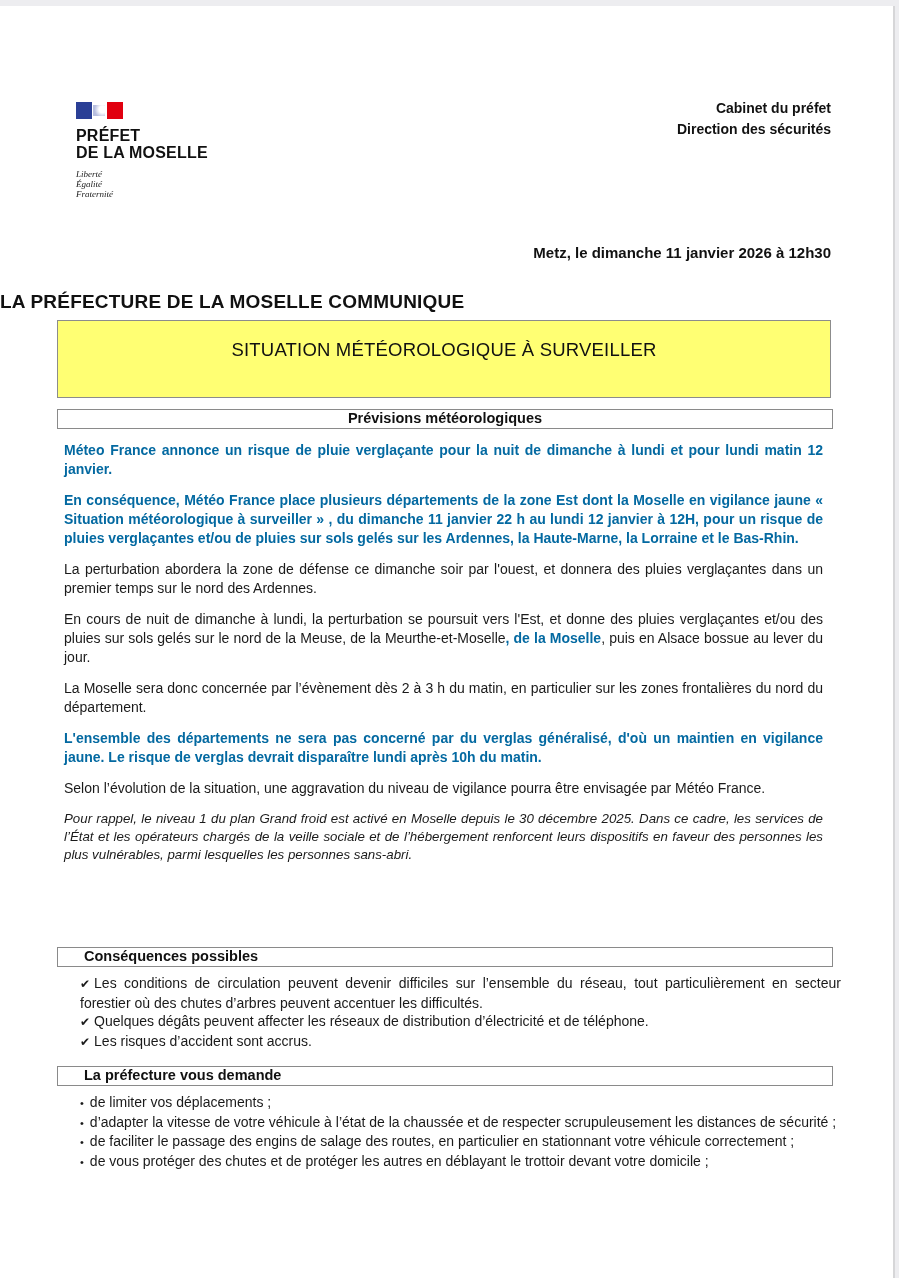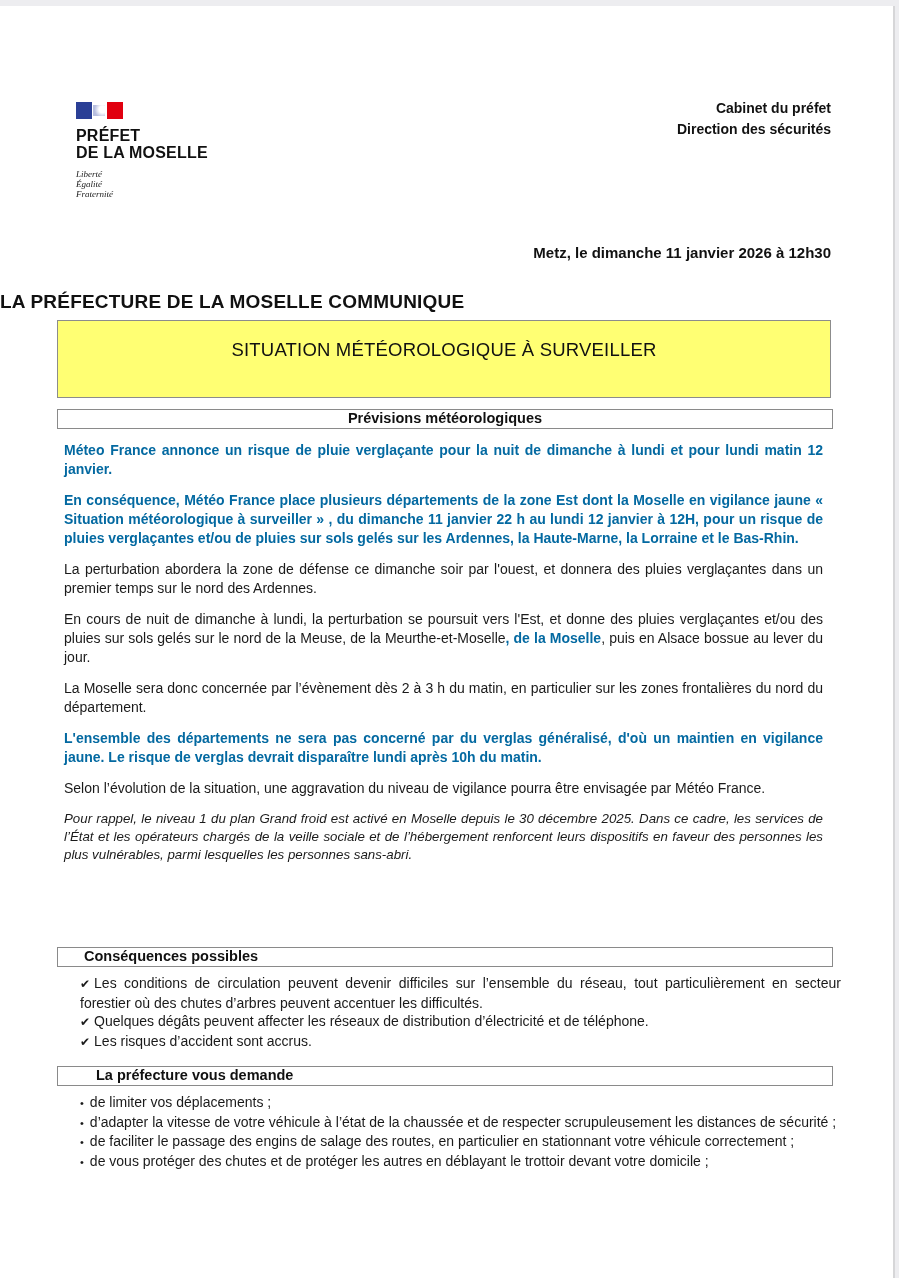--- a/index.html
+++ b/index.html
@@ -96,21 +96,21 @@
   <div class="section-box left" style="top:941px;">
     <span>Conséquences possibles</span>
   </div>
 
   <div class="list" style="top:968px;">
     <p class="item"><span class="check">✔</span><span>Les conditions de circulation peuvent devenir difficiles sur l’ensemble du réseau, tout particulièrement en secteur forestier où des chutes d’arbres peuvent accentuer les difficultés.</span></p>
     <p class="item"><span class="check">✔</span><span>Quelques dégâts peuvent affecter les réseaux de distribution d’électricité et de téléphone.</span></p>
     <p class="item"><span class="check">✔</span><span>Les risques d’accident sont accrus.</span></p>
   </div>
 
-  <div class="section-box left" style="top:1060px;padding-left:12px;">
+  <div class="section-box left" style="top:1060px;">
     <span>La préfecture vous demande</span>
   </div>
 
   <div class="list" style="top:1087px;">
     <p class="item"><span class="dot">•</span><span>de limiter vos déplacements ;</span></p>
     <p class="item"><span class="dot">•</span><span>d’adapter la vitesse de votre véhicule à l’état de la chaussée et de respecter scrupuleusement les distances de sécurité ;</span></p>
     <p class="item"><span class="dot">•</span><span>de faciliter le passage des engins de salage des routes, en particulier en stationnant votre véhicule correctement ;</span></p>
     <p class="item"><span class="dot">•</span><span>de vous protéger des chutes et de protéger les autres en déblayant le trottoir devant votre domicile ;</span></p>
   </div>
 

